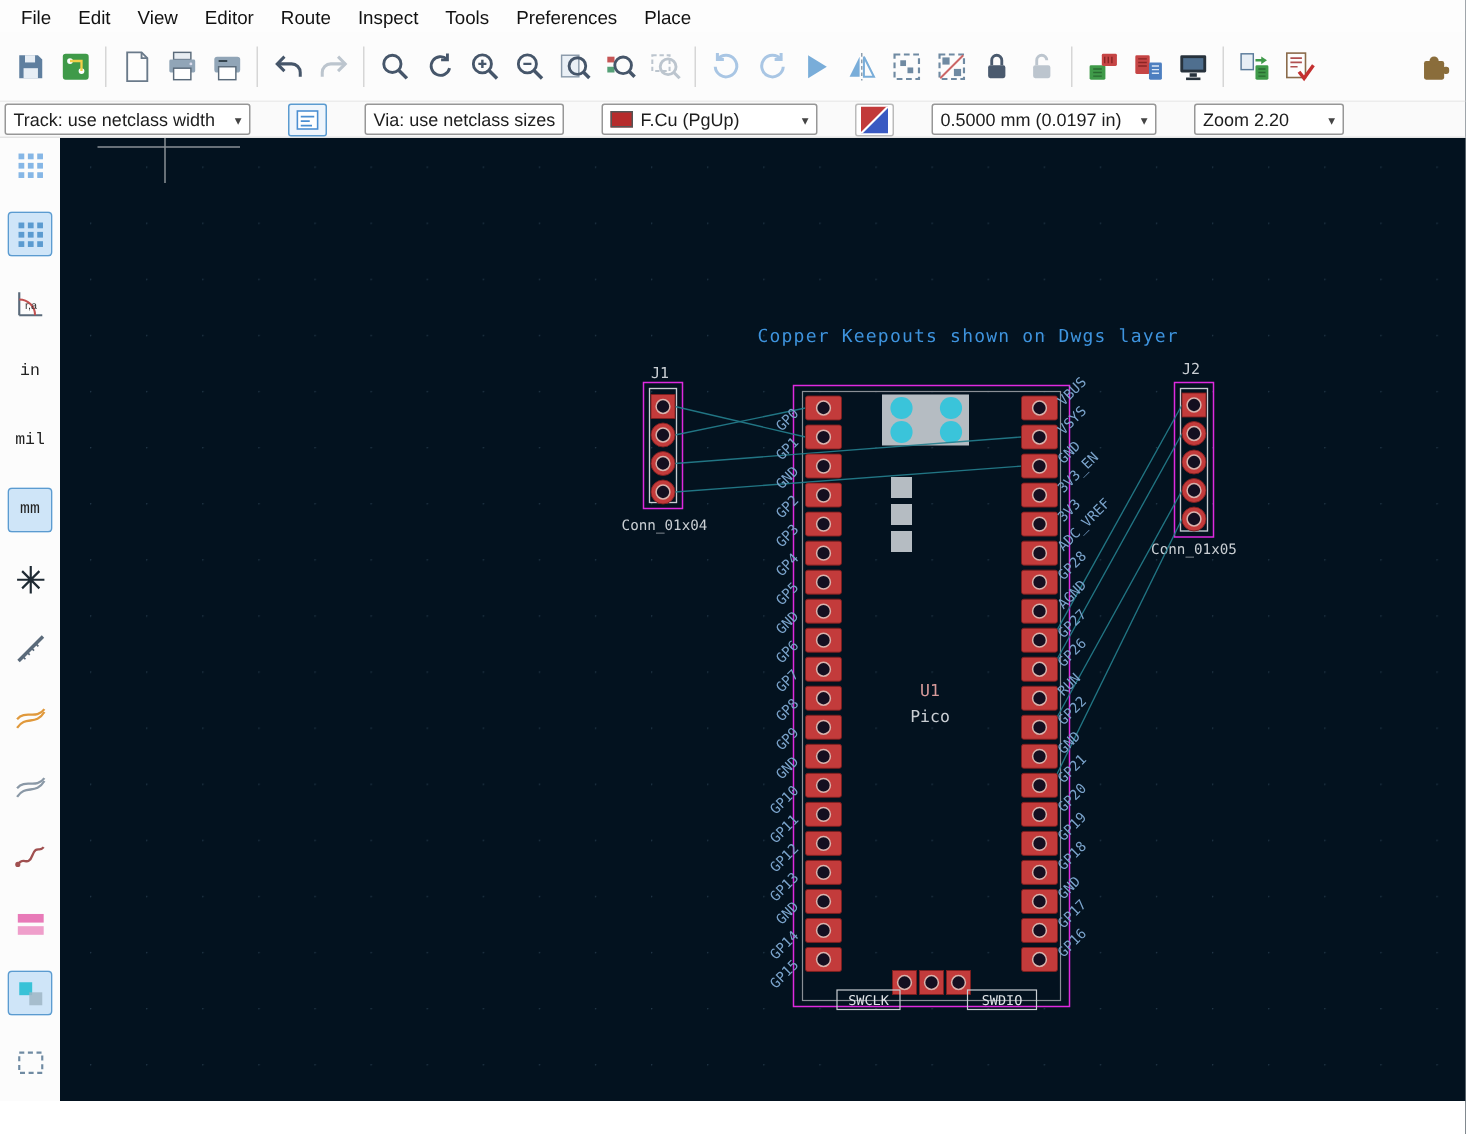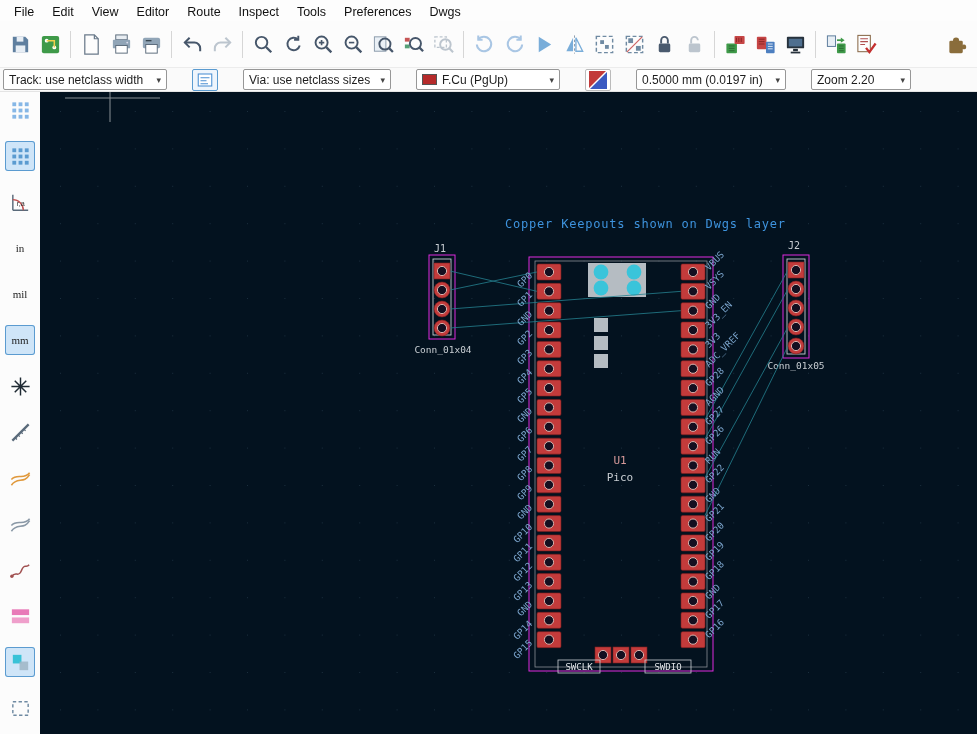--- a/index.html
+++ b/index.html
@@ -11,49 +11,49 @@
   .menubar{height:21px;display:flex;align-items:flex-end;background:#fdfdfd;font-size:12.5px;padding-left:5px}
   .menubar span{padding:2px 9px;cursor:default}
   .toolbar{height:47px;display:flex;align-items:center;background:#fcfcfc;padding:0 5px;border-bottom:1px solid #ececec}
   .tb{width:30px;height:30px;border:none;background:transparent;display:flex;align-items:center;justify-content:center;padding:0;border-radius:3px}
   .tb svg{width:23px;height:23px}
   .sep{width:1px;height:27px;background:#d6d6d6;margin:0 5px;flex:0 0 auto}
   .push{margin-left:auto}
   .optionsbar{height:24px;display:flex;align-items:center;gap:25px;background:#fafafa;padding:0 3px;border-bottom:1px solid #e4e4e4;font-size:12px}
   .dd{height:21px;background:#fff;border:1px solid #979797;border-radius:2px;display:flex;align-items:center;gap:5px;padding:0 5px;color:#1d1d1d;white-space:nowrap;overflow:hidden}
   .dd .caret{margin-left:auto;font-size:9px;color:#444}
-  .w-track{width:164px}.w-via{width:148px}.w-layer{width:144px}.w-grid{width:150px}.w-zoom{width:100px}
+  .w-track{width:164px}.w-via{width:133px}.w-layer{width:144px}.w-grid{width:150px}.w-zoom{width:100px}
   .swatch{width:15px;height:11px;background:#b62b2b;border:1px solid #555;flex:0 0 auto}
   .minibtn{width:26px;height:22px;border:1px solid #5b9bd0;background:#eef5fc;border-radius:2px;display:flex;align-items:center;justify-content:center;padding:0}
   .minibtn svg{width:18px;height:18px}
   .main{display:flex;height:642px}
   .ltb{width:40px;background:#fcfcfc;display:flex;flex-direction:column;align-items:center;gap:16px;padding-top:3px;overflow:hidden;flex:0 0 auto}
   .lt{width:30px;height:30px;border:none;background:transparent;border-radius:3px;display:flex;align-items:center;justify-content:center;padding:0;flex:0 0 auto;position:relative}
   .lt svg{width:23px;height:23px}
-  .lt .txt{font-size:11px;color:#222;font-family:Liberation Serif, serif}
+  .lt .txt{font-size:11px;color:#222;font-family:Liberation Mono, monospace}
   .lt.sel{background:#cfe5f8;box-shadow:inset 0 0 0 1px #5b9bd0}
   .canvas{position:relative;width:937px;height:642px;background:#03121f;overflow:hidden}
   .canvas svg{display:block}
 </style>
 </head>
 <body>
 
 <div class="app">
 
 
   <div class="menubar">
     <span>File</span>
     <span>Edit</span>
     <span>View</span>
     <span>Editor</span>
     <span>Route</span>
     <span>Inspect</span>
     <span>Tools</span>
     <span>Preferences</span>
-    <span>Dwgs</span>
+    <span>Place</span>
   </div>
 
   <div class="toolbar">
     <button class="tb">
         <svg viewBox="0 0 24 24">
           <path d="M4 4h13l3 3v13H4z" fill="#5f7f9f"></path>
           <rect x="8" y="4" width="7" height="5" fill="#e7eef5"></rect>
           <rect x="7" y="13" width="10" height="7" fill="#e7eef5"></rect>
         </svg>
       </button>

